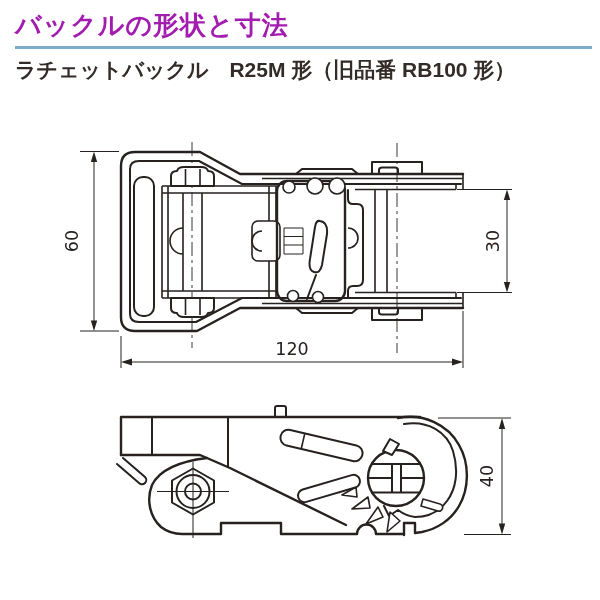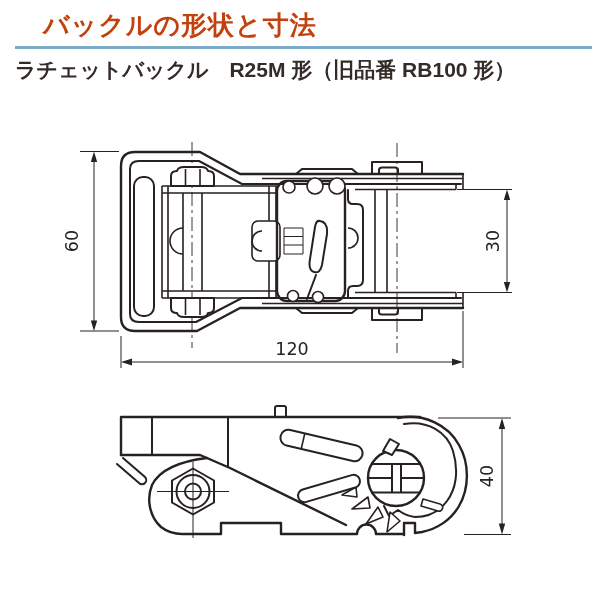--- a/index.html
+++ b/index.html
@@ -1,20 +1,20 @@
 <!DOCTYPE html>
 <html><head>
 <meta charset="utf-8">
 <style>
   html,body{margin:0;padding:0;background:#ffffff;}
   body{width:600px;height:600px;position:relative;overflow:hidden;
        font-family:"Liberation Sans","DejaVu Sans",sans-serif;}
   .header{position:absolute;left:0;top:0;width:600px;}
   .title{position:absolute;left:15px;top:8px;font-size:26px;font-weight:700;
-         color:#c2410c;letter-spacing:1px;white-space:nowrap;margin-left:28px;}
+         color:#a21caf;letter-spacing:1px;white-space:nowrap;}
   .title-underline{position:absolute;left:15px;top:46px;width:577px;height:3px;
          background:#7cabc6;}
   .subtitle{position:absolute;left:15px;top:56px;font-size:21px;font-weight:700;
          color:#332b27;white-space:nowrap;}
   svg.drawing{position:absolute;left:0;top:0;}
   .s-main{stroke:#272120;stroke-width:2.4;fill:none;stroke-linejoin:round;stroke-linecap:round;}
   .s-det{stroke:#272120;stroke-width:2;fill:none;stroke-linejoin:round;stroke-linecap:round;}
   .s-fine{stroke:#272120;stroke-width:1.6;fill:none;stroke-linejoin:round;}
   .s-thin{stroke:#272120;stroke-width:1;fill:none;}
   .f-white{fill:#ffffff;}

